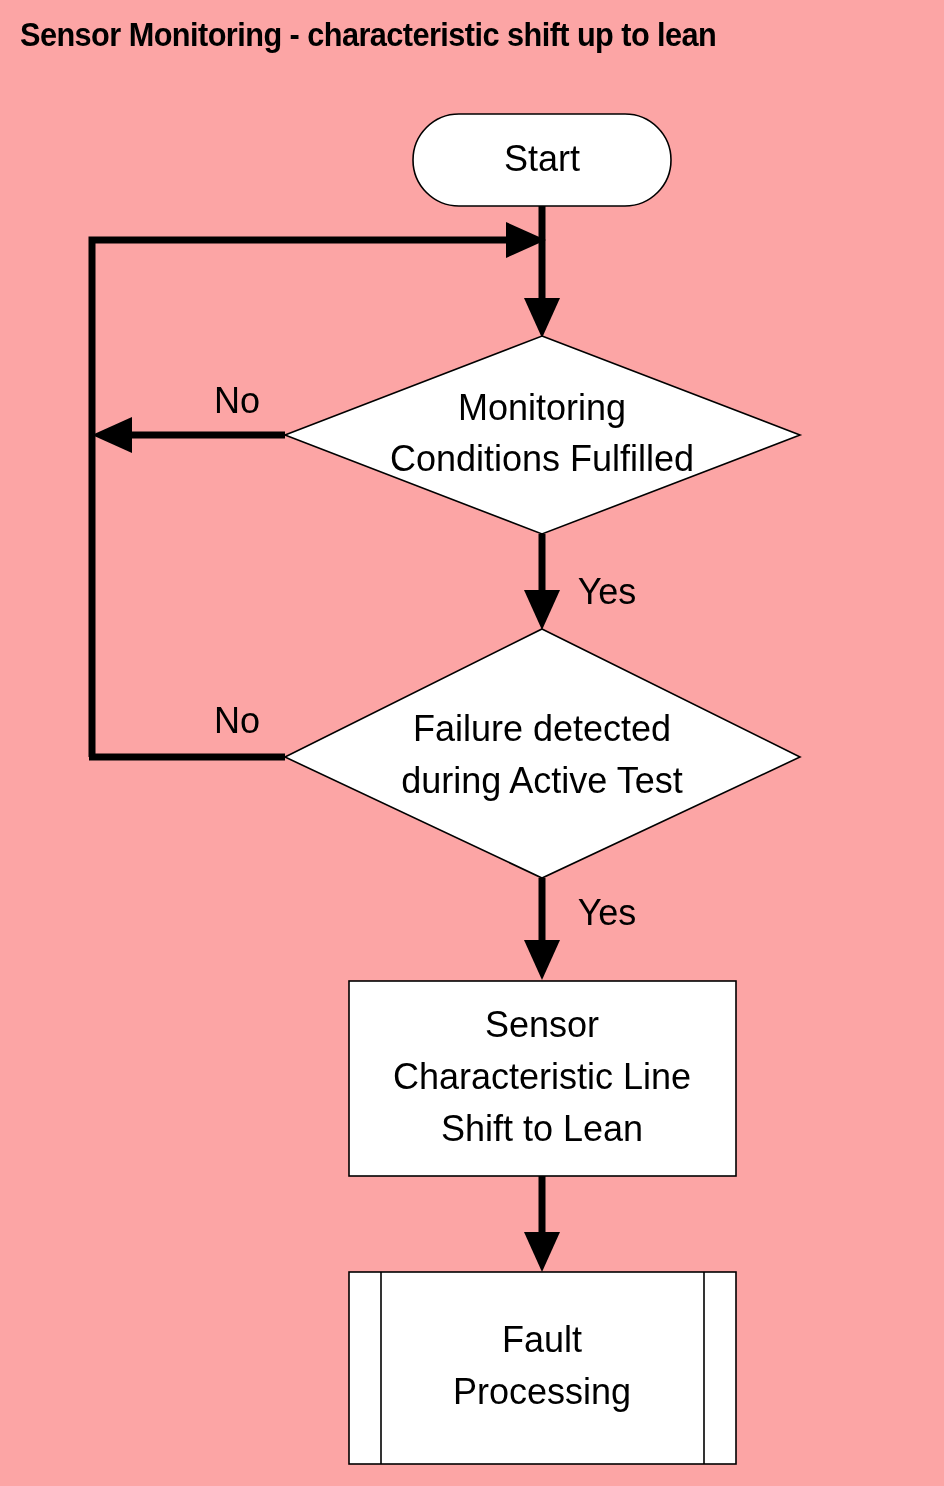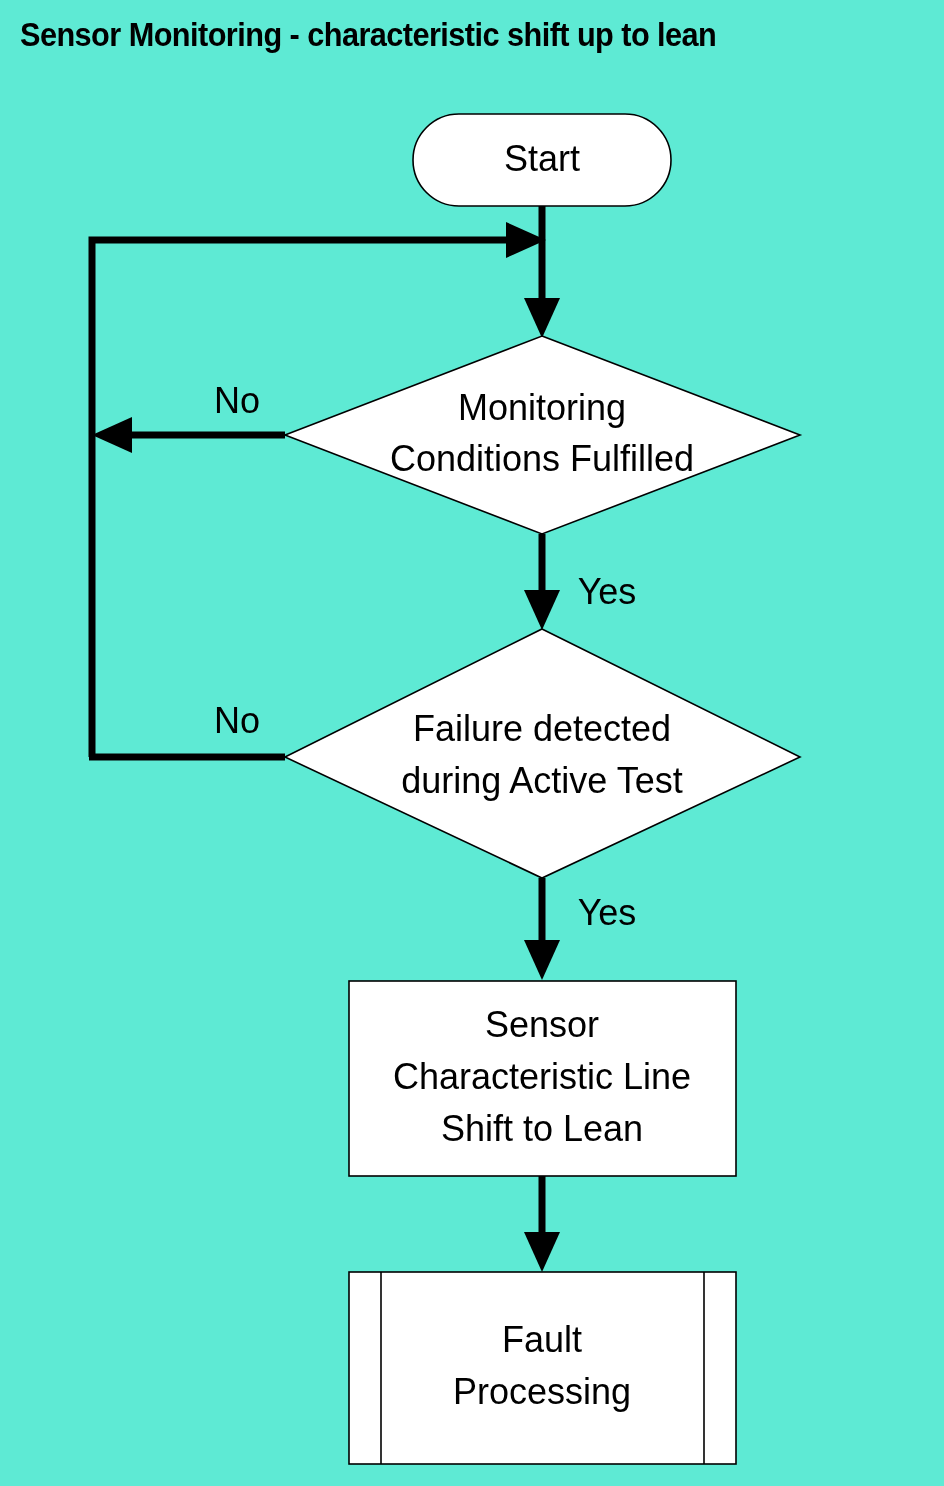--- a/index.html
+++ b/index.html
@@ -10,21 +10,21 @@
   body {
     width: 944px;
     height: 1486px;
     font-family: "Liberation Sans", sans-serif;
     overflow: hidden;
   }
   #canvas {
     position: relative;
     width: 944px;
     height: 1486px;
-    background: #5eead4;
+    background: #fca5a5;
   }
   #flow-title {
     position: absolute;
     left: 20px;
     top: 16px;
     font-family: "Liberation Sans", sans-serif;
     font-weight: bold;
     font-size: 33px;
     letter-spacing: -0.6px;
     transform: scaleX(0.93);

